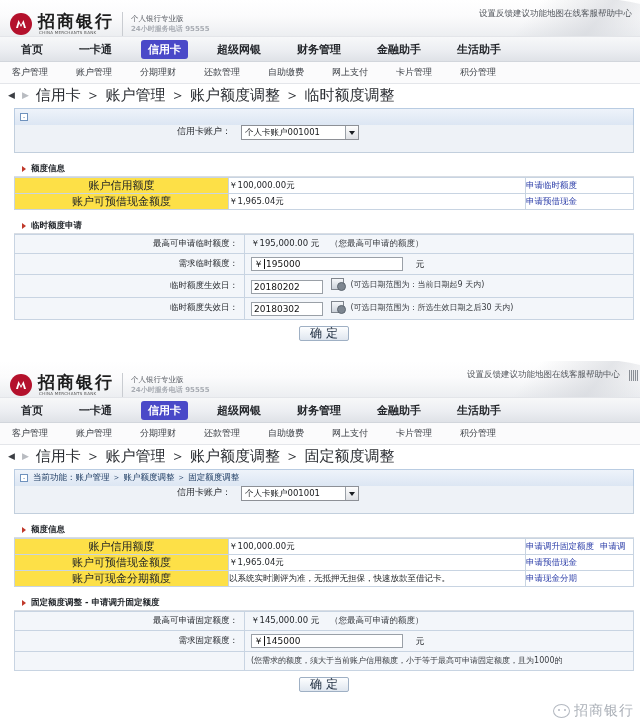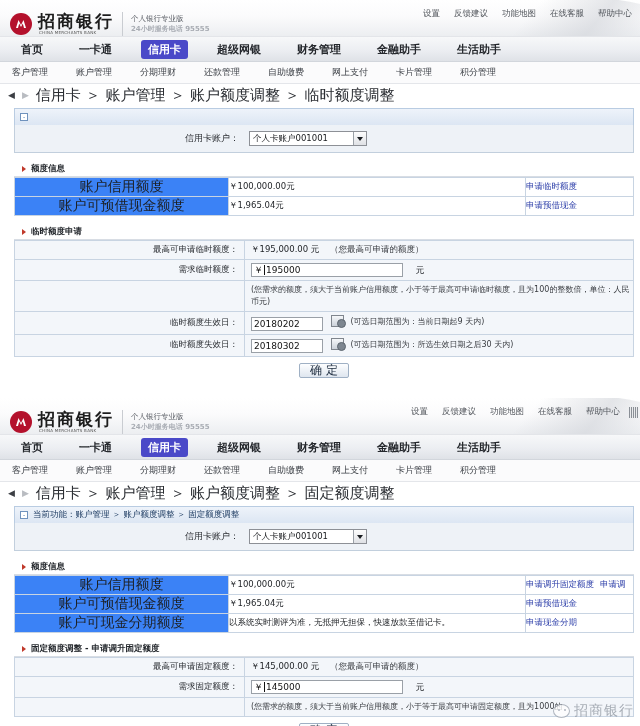--- a/index.html
+++ b/index.html
@@ -36,21 +36,21 @@
   .logo-mark svg { display:block; }
   .logo-cn {
     font-family:"DejaVu Serif","Liberation Serif",serif;
     font-weight:bold; font-size:17px; color:#1d1d1d; letter-spacing:2px;
     line-height:16px; margin-left:6px;
   }
   .logo-en { font-size:4px; color:#555; letter-spacing:.3px; margin-left:7px; margin-top:1px;}
   .logo-div { width:1px; height:24px; background:#c9ccd1; margin:0 8px; }
   .logo-txt-1 { font-size:7.5px; color:#5b5f66; line-height:10px; }
   .logo-txt-2 { font-size:7px; color:#a8acb3; line-height:10px;font-weight:bold; }
-  .hdr-right { position:absolute; right:8px; top:8px; display:flex; gap:14px; }
+  .hdr-right { position:absolute; right:8px; top:8px; display:flex; }
   .hdr-right span { font-size:8.5px; color:#52565c; white-space:nowrap; }
 
   
   .nav {
     height: 25px;
     background: linear-gradient(to bottom,#f7f8f9 0%,#eceef2 55%,#dfe2e7 100%);
     border-bottom:1px solid #d2d6dc;
     display:flex; align-items:center; padding-left:14px; gap:22px;
     position:relative;
   }
@@ -84,42 +84,42 @@
   }
   .curfunc .sq {
     width:8px;height:8px;border:1px solid #6f92bd;background:#fff;
     font-size:6px;line-height:6px;color:#3b6ea8;text-align:center;
   }
   .curfunc .t { font-size:8.5px; color:#1f3d63; white-space:nowrap; }
 
   .selectbox {
     border:1px solid #c2cfdd; border-top:none;
     background:#eef2f7; height:28px;
-    display:flex; align-items:center; padding-left:12px;
+    display:flex; padding-left:4px;
   }
   .selectbox .lbl { width:222px; text-align:right; font-size:9px; color:#2b2e33; padding-right:10px;}
   .sel {
     width:118px; height:15px; border:1px solid #8d9096; background:#fff;
     display:flex; align-items:center; justify-content:space-between;
     font-size:8.5px; color:#17191c; padding-left:3px;
   }
   .sel .cap { width:13px; height:13px; background:linear-gradient(#fdfdfd,#dfe1e5);
     border-left:1px solid #9aa0a7; display:flex; align-items:center; justify-content:center; margin-right:0px;}
   .sel .cap i { border-left:3px solid transparent; border-right:3px solid transparent; border-top:4px solid #1a1d21; font-style:normal; }
 
   .sechead {
     margin-top:8px; display:flex; align-items:center; gap:5px;
     border-bottom:1px solid #d8dde4; height:16px; padding-left:8px;
   }
   .sechead .tri { border-top:3px solid transparent; border-bottom:3px solid transparent; border-left:4px solid #c0392b; }
   .sechead .t { font-size:8.5px; color:#1f2328; font-weight:bold; white-space:nowrap; }
 
   table.grid { width:100%; border-collapse:collapse; table-layout:fixed; }
   table.grid td { border:1px solid #c8d4e2; padding:0; height:16px; vertical-align:middle; }
-  td.klbl { background:#3b82f6; font-size:14px; color:#1d2024; text-align:center; width:214px; }
+  td.klbl { background:#fde047; font-size:11px; color:#1d2024; text-align:center; width:214px; }
   td.kval { background:#fff; font-size:8.5px; color:#1d2024; padding-left:8px; }
   td.klink { background:#fff; font-size:8.5px; color:#2b3da8; width:108px; padding-left:5px; white-space:nowrap; overflow:hidden;}
   td.klink a { color:#2b3da8; text-decoration:none; margin-right:6px; }
 
   
   .formtbl { width:100%; border-collapse:collapse; table-layout:fixed; border:1px solid #c8d4e2; border-top:none;}
   .formtbl td { border:1px solid #c8d4e2; padding:3px 0; vertical-align:middle; }
   td.flbl { width:230px; text-align:right; padding-right:6px; font-size:8.5px; color:#2b2e33; background:#f3f6fa; }
   td.fval { background:#f3f6fa; padding-left:6px; font-size:8.5px; color:#1d2024; }
   .money { color:#1d2024; }
@@ -294,26 +294,20 @@
           <td class="fval">
             <span class="inp">
               <span class="yen">￥</span>
               <span class="caret"></span>
               <span class="val">195000</span>
             </span>
             <span class="unit">元</span>
           </td>
         </tr>
         <tr>
-          <td class="flbl"></td>
-          <td class="fval">
-            <span class="note">(您需求的额度，须大于当前账户信用额度，小于等于最高可申请临时额度，且为100的整数倍，单位：人民币元)</span>
-          </td>
-        </tr>
-        <tr>
           <td class="flbl">临时额度生效日：</td>
           <td class="fval">
             <span class="dinp">
               <span class="caret"></span>
               <span>20180202</span>
             </span>
             <span class="calicon"></span>
             <span class="note">(可选日期范围为：当前日期起9 天内)</span>
           </td>
         </tr>

